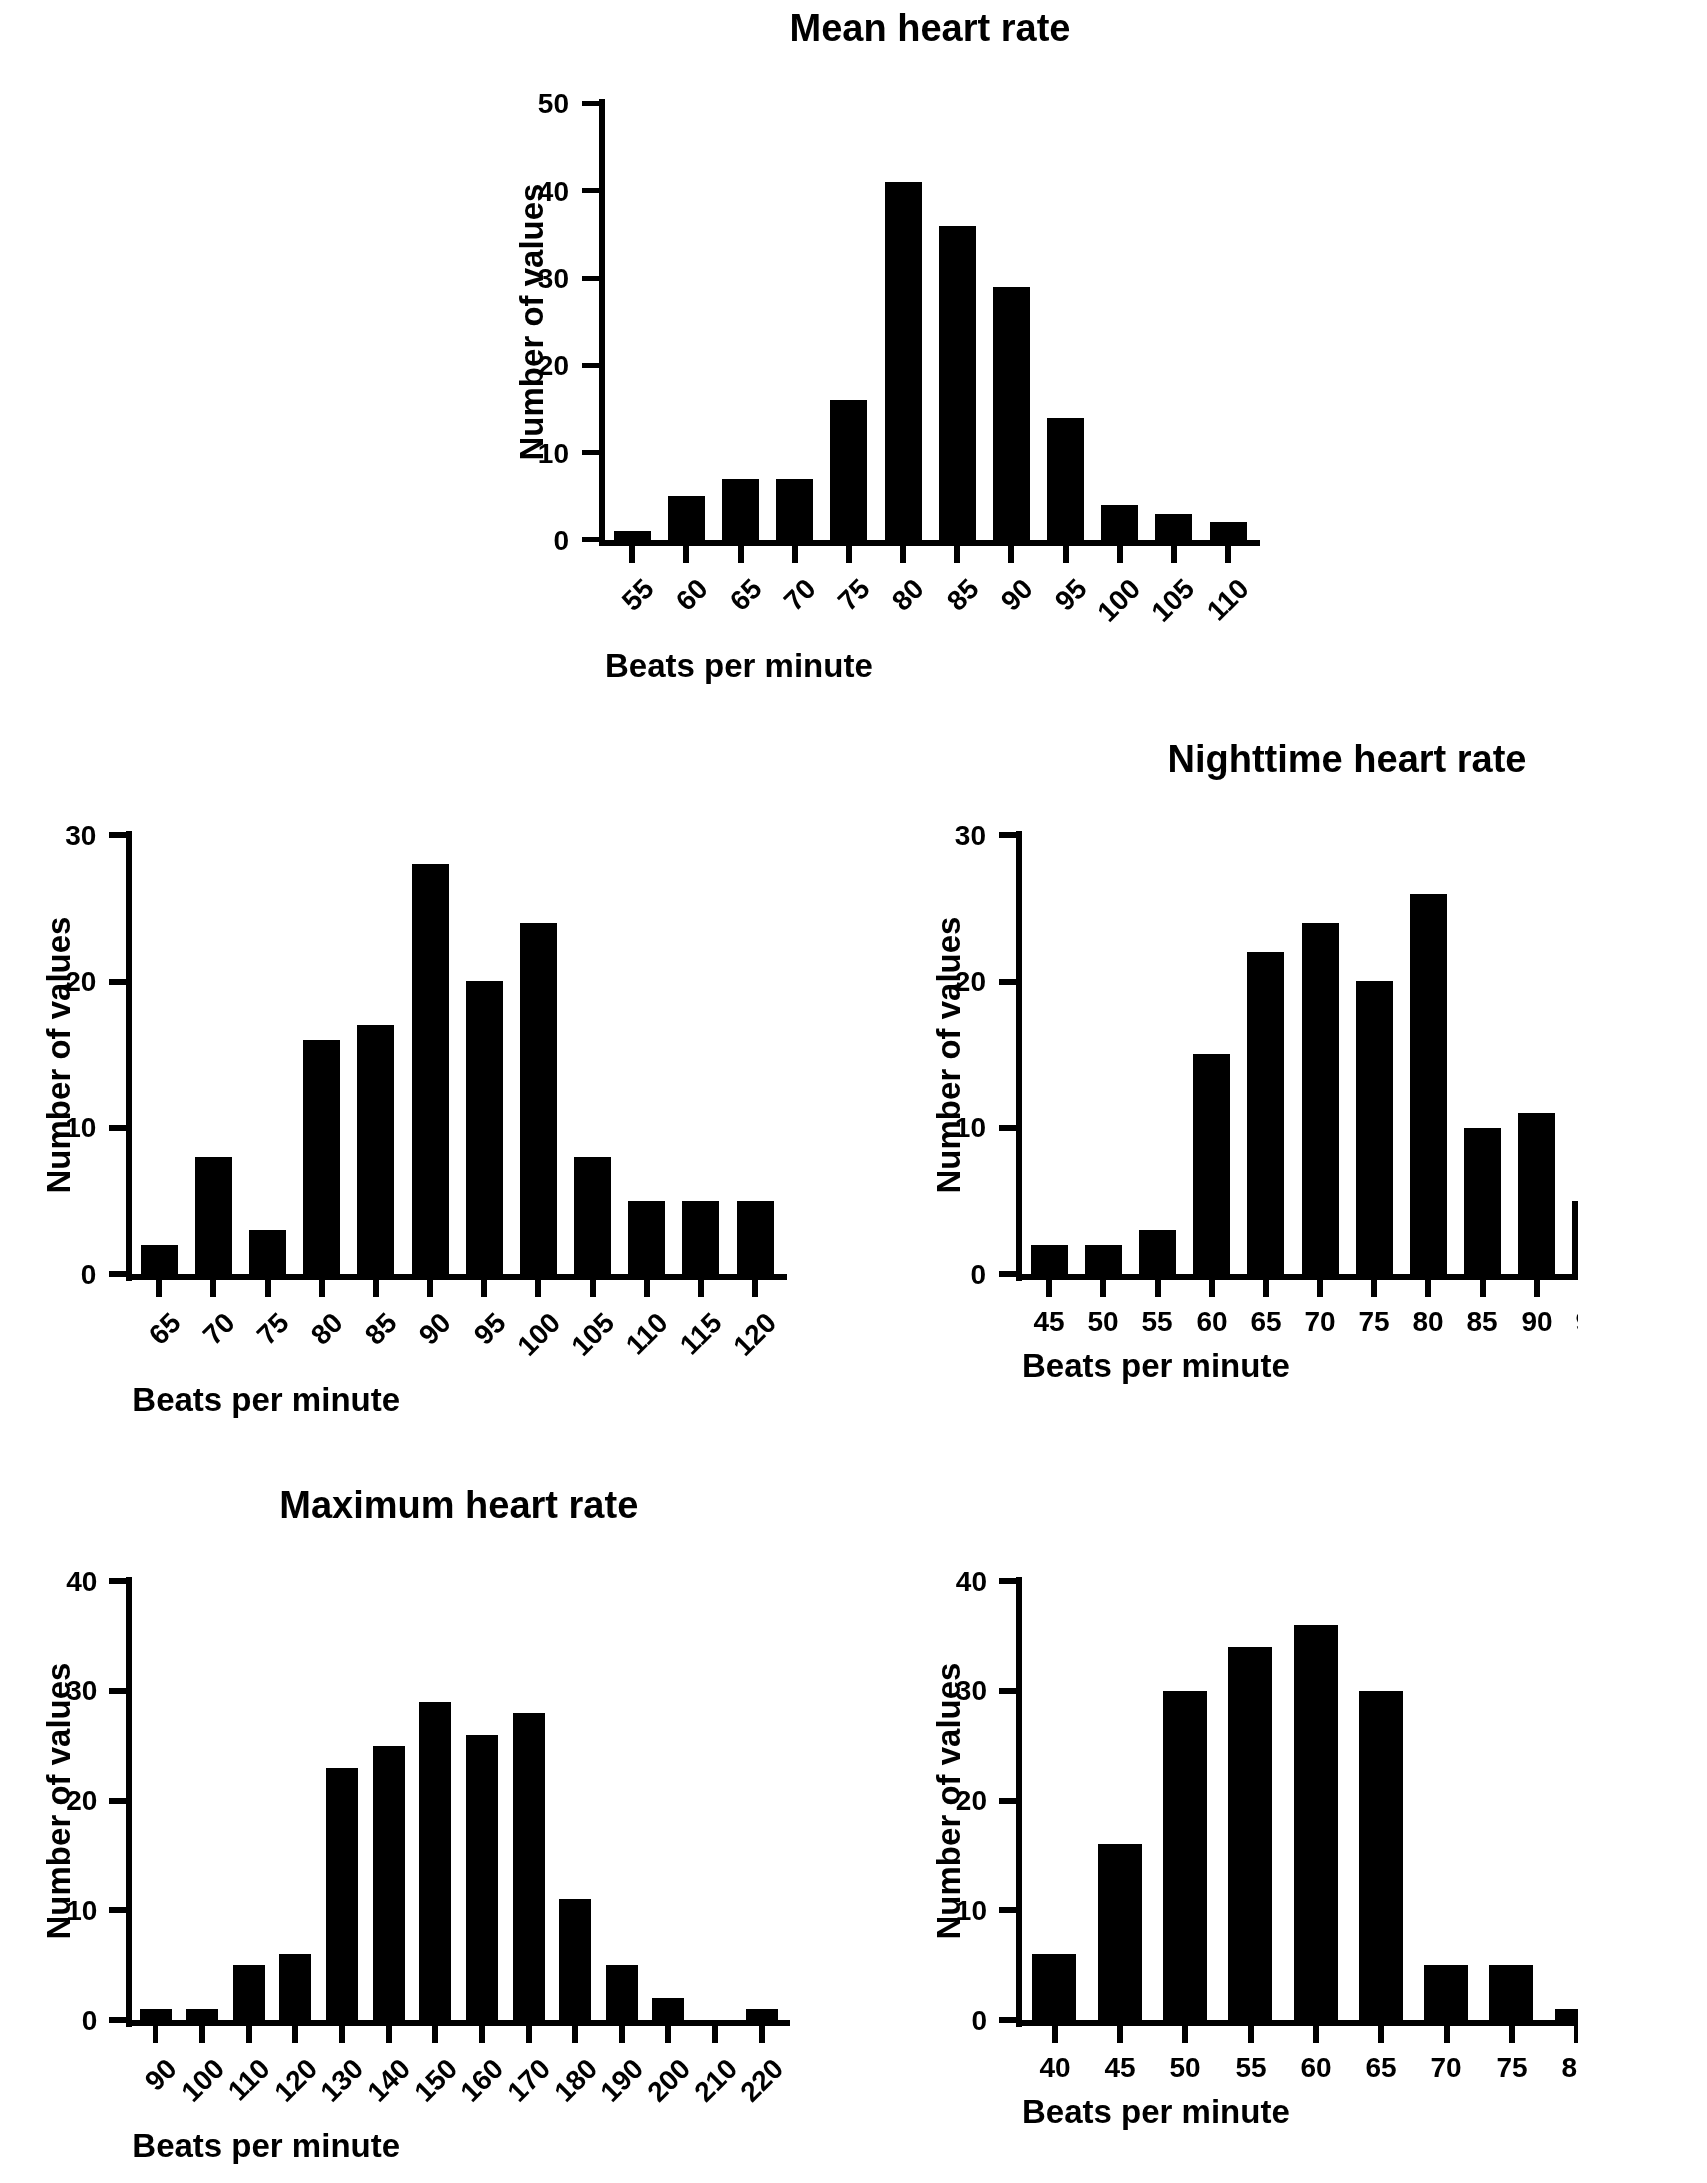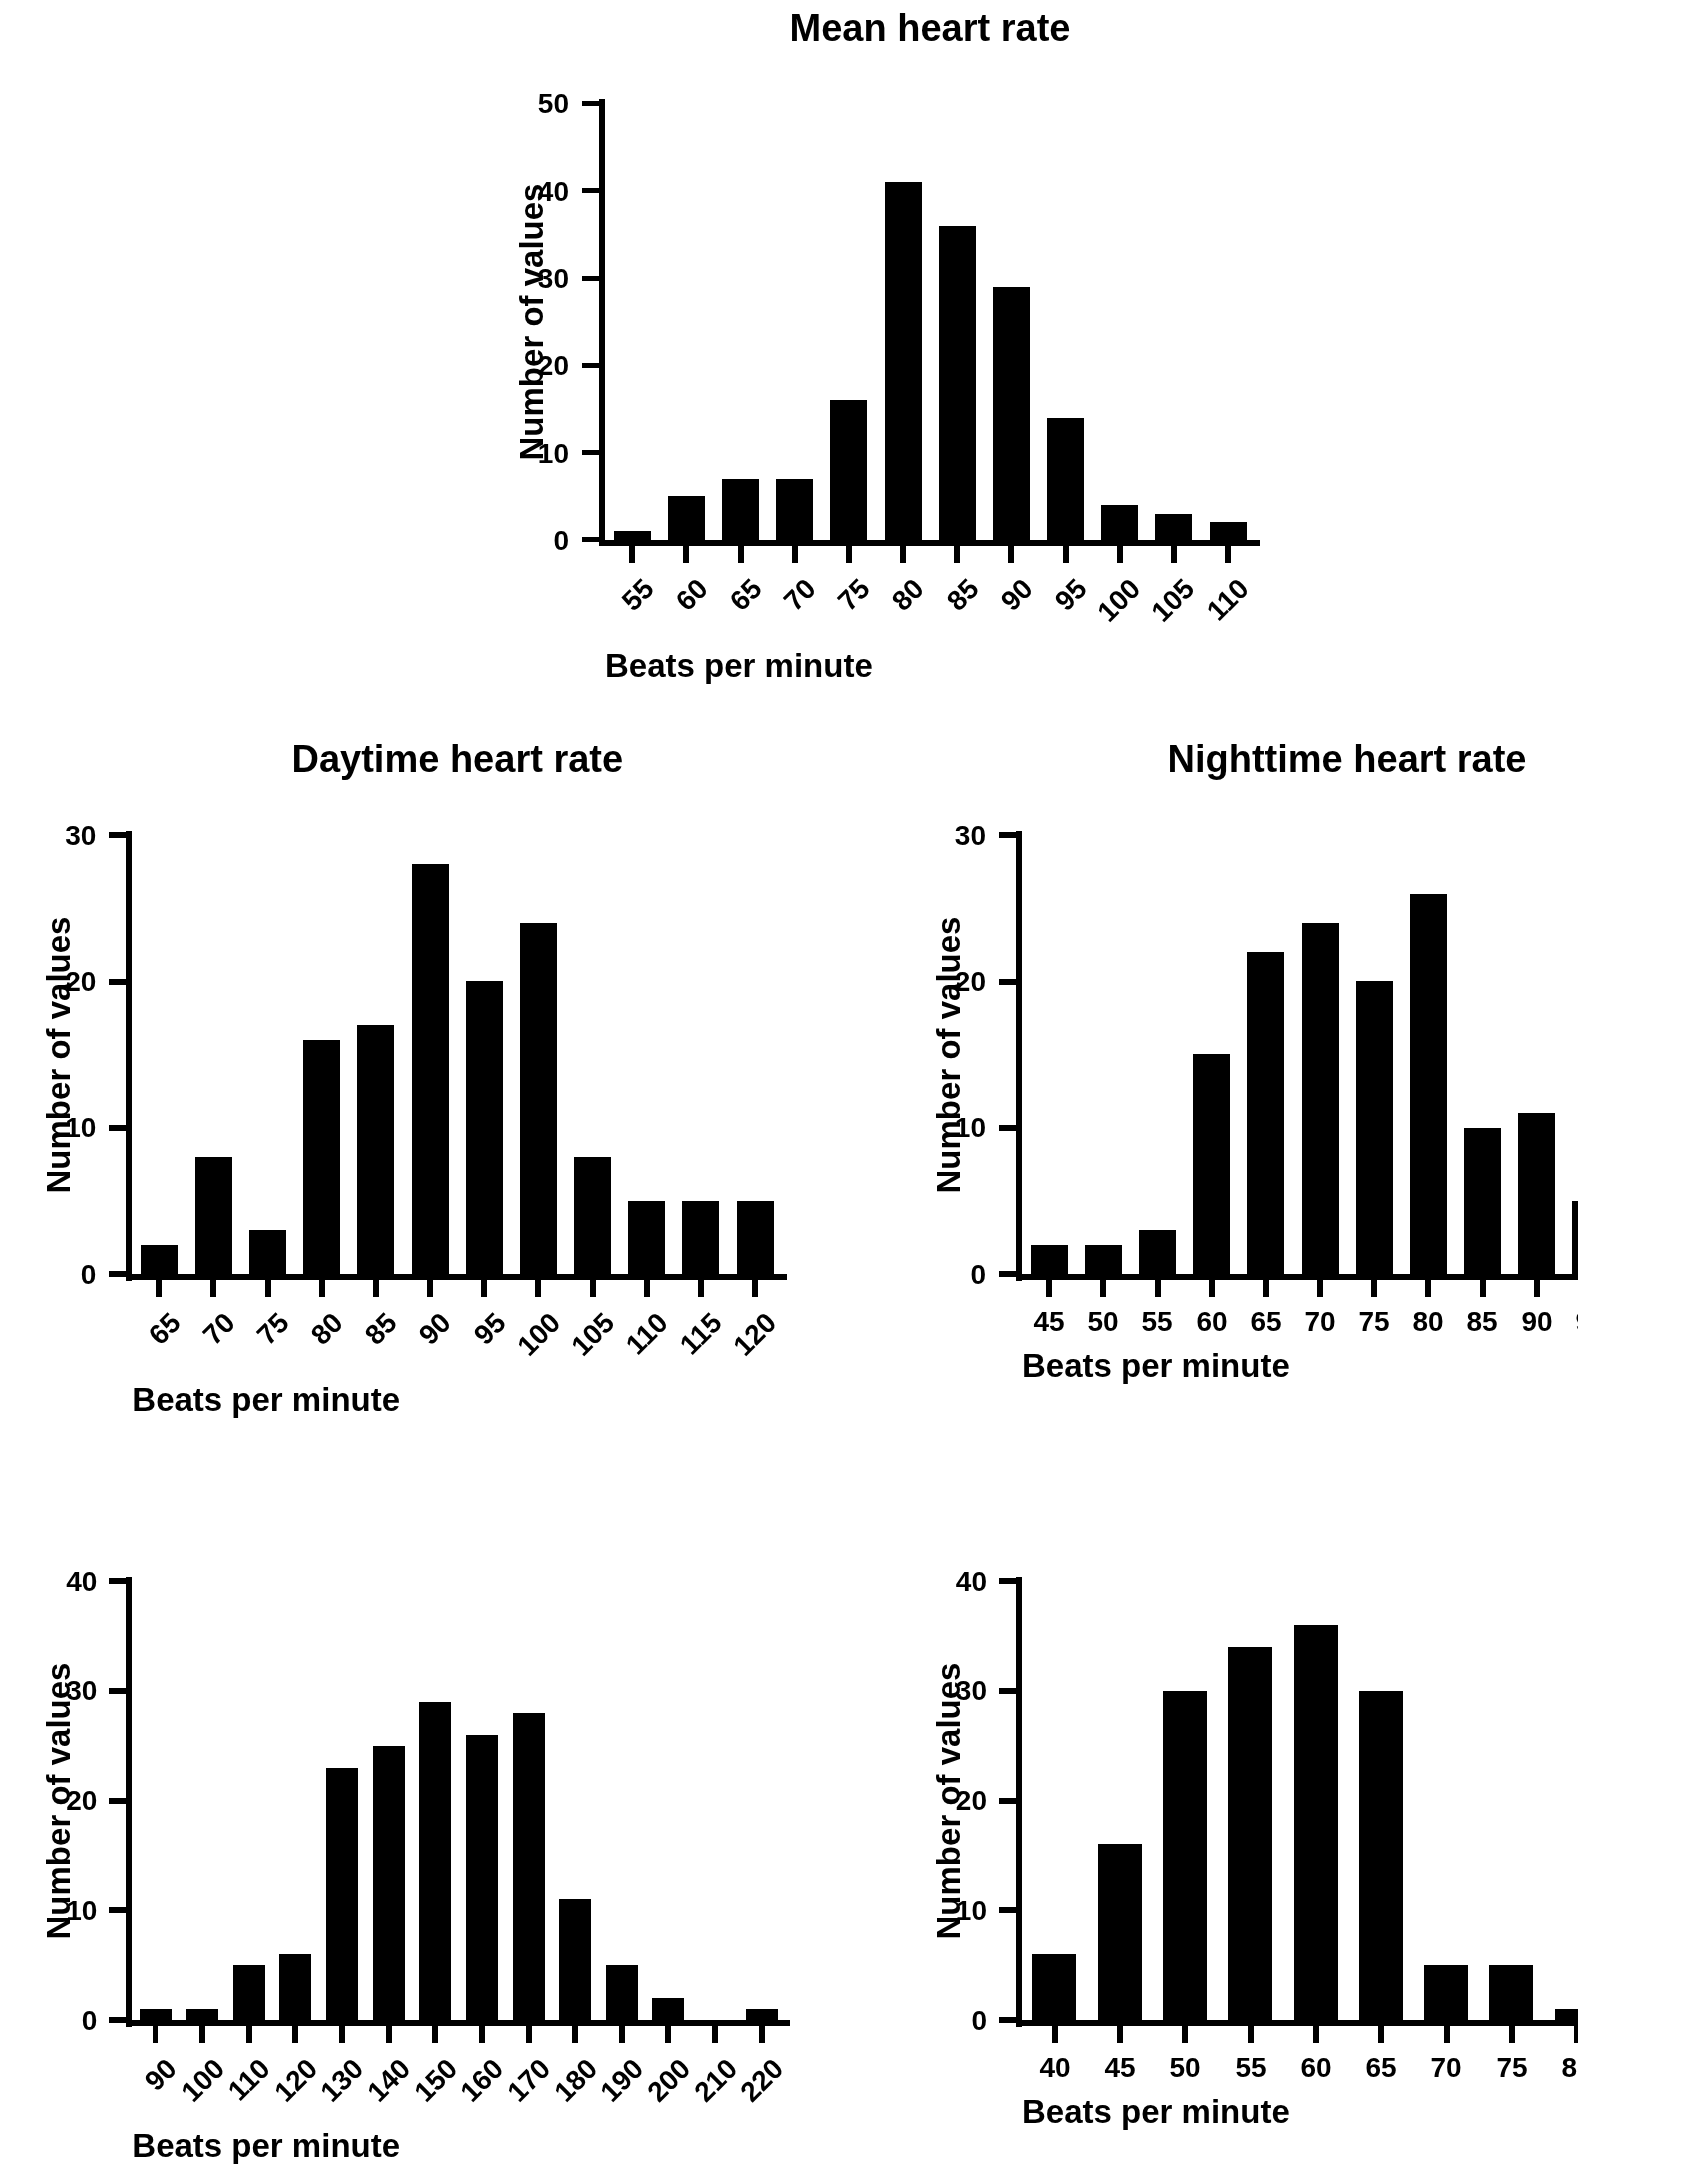--- a/index.html
+++ b/index.html
@@ -87,21 +87,20 @@
         <div class="axis" style="left: 566px; top: 442px; width: 5.6px; height: 17px; background: rgb(0, 0, 0);"></div>
         <div class="xlab rot" style="right: 77px; top: 468px;">105</div>
         <div class="bar" style="left: 605px; bottom: 0px; width: 37px; height: 17.4px; background: rgb(0, 0, 0);"></div>
         <div class="axis" style="left: 620px; top: 442px; width: 5.6px; height: 17px; background: rgb(0, 0, 0);"></div>
         <div class="xlab rot" style="right: 22.6px; top: 468px;">110</div>
       </div>
     <div class="xaxis-label">Beats per minute</div>
   </div>
 
   <div class="chart c1 rotx">
-    <div class="title">Daytime heart rate</div>
     <div class="ylabel">Number of values</div>
     <div class="plot">
         <div class="axis" style="left: -6.2px; top: -4.5px; width: 6.2px; height: 450px; background: rgb(0, 0, 0);"></div>
         <div class="axis" style="left: -6.2px; top: 439px; width: 661px; height: 6.2px; background: rgb(0, 0, 0);"></div>
         <div class="axis" style="left: -23px; top: 436px; width: 17px; height: 5.6px; background: rgb(0, 0, 0);"></div>
         <div class="ylab" style="right: 686px; top: 423px;">0</div>
         <div class="axis" style="left: -23px; top: 290px; width: 17px; height: 5.6px; background: rgb(0, 0, 0);"></div>
         <div class="ylab" style="right: 686px; top: 276px;">10</div>
         <div class="axis" style="left: -23px; top: 144px; width: 17px; height: 5.6px; background: rgb(0, 0, 0);"></div>
         <div class="ylab" style="right: 686px; top: 130px;">20</div>
@@ -195,20 +194,21 @@
         <div class="axis" style="left: 566px; top: 445px; width: 5.6px; height: 17px; background: rgb(0, 0, 0);"></div>
         <div class="xlab hor" style="left: 569px; top: 470px;">95</div>
         <div class="bar" style="left: 605px; bottom: 0px; width: 37px; height: 14.6px; background: rgb(0, 0, 0);"></div>
         <div class="axis" style="left: 620px; top: 445px; width: 5.6px; height: 17px; background: rgb(0, 0, 0);"></div>
         <div class="xlab hor" style="left: 623px; top: 470px;">100</div>
       </div>
     <div class="xaxis-label">Beats per minute</div>
   </div>
 
   <div class="chart c3 rotx">
+    <div class="title">Maximum heart rate</div>
     <div class="ylabel">Number of values</div>
     <div class="plot">
         <div class="axis" style="left: -6.2px; top: -4.5px; width: 6.2px; height: 450px; background: rgb(0, 0, 0);"></div>
         <div class="axis" style="left: -6.2px; top: 439px; width: 664px; height: 6.2px; background: rgb(0, 0, 0);"></div>
         <div class="axis" style="left: -23px; top: 436px; width: 17px; height: 5.6px; background: rgb(0, 0, 0);"></div>
         <div class="ylab" style="right: 688px; top: 423px;">0</div>
         <div class="axis" style="left: -23px; top: 326px; width: 17px; height: 5.6px; background: rgb(0, 0, 0);"></div>
         <div class="ylab" style="right: 688px; top: 313px;">10</div>
         <div class="axis" style="left: -23px; top: 217px; width: 17px; height: 5.6px; background: rgb(0, 0, 0);"></div>
         <div class="ylab" style="right: 688px; top: 203px;">20</div>

